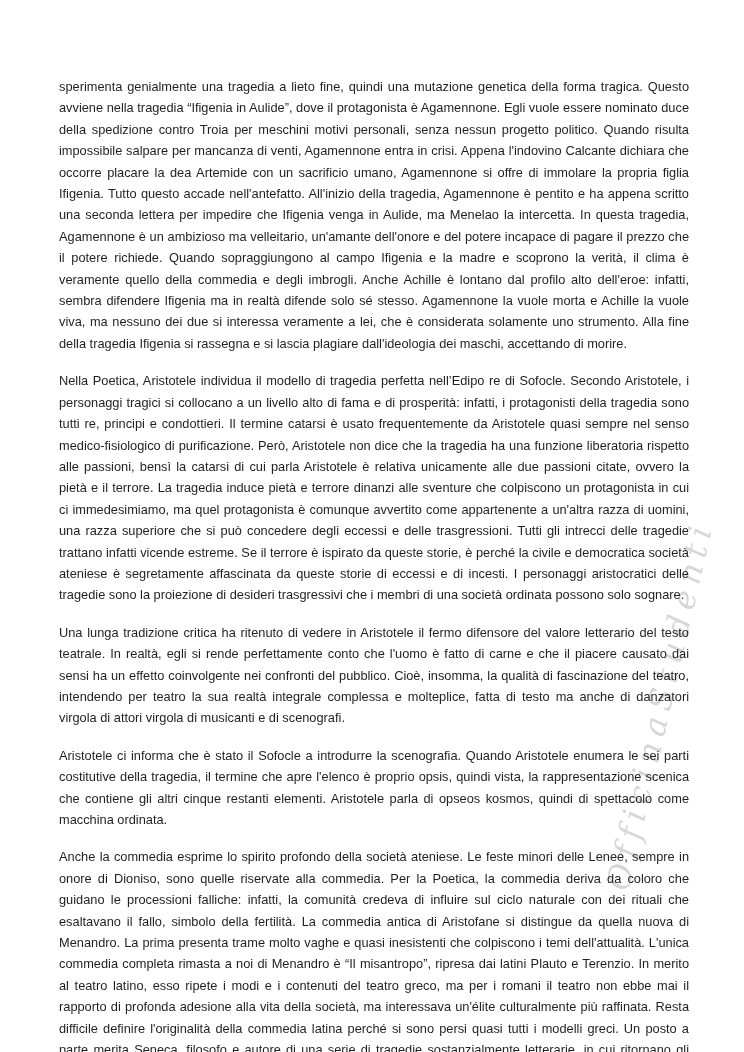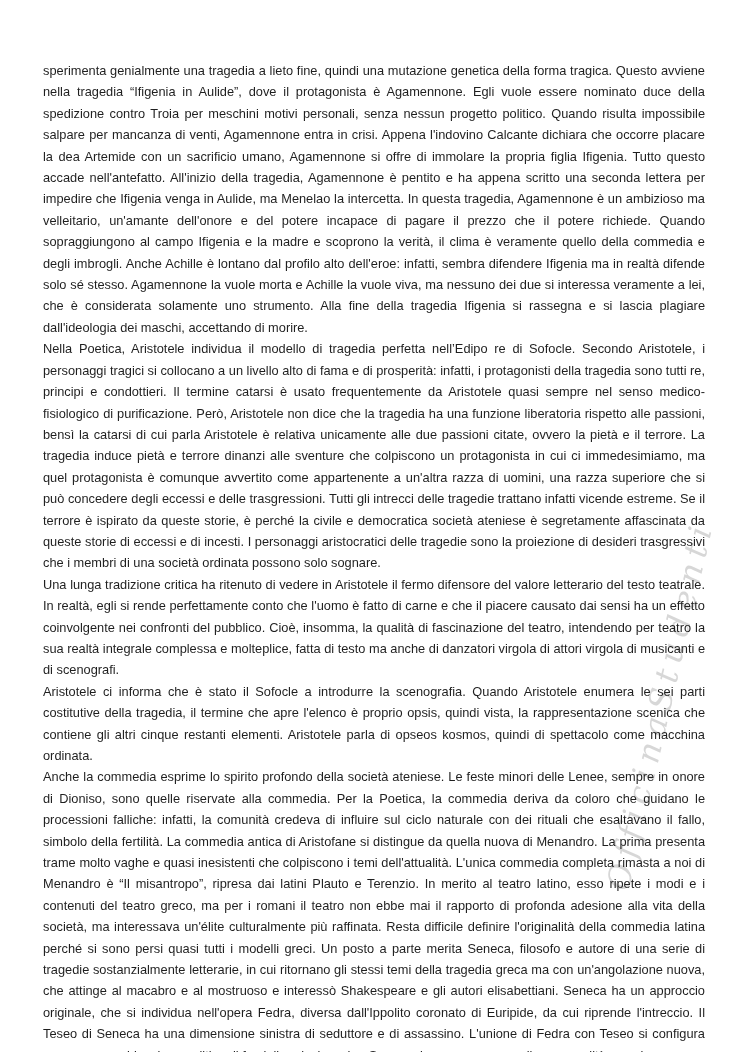--- a/index.html
+++ b/index.html
@@ -36,21 +36,21 @@
     position: absolute;
     left: 43px;
     top: 60px;
     width: 662px;
     color: #1f1f1f;
     font-size: 12.8px;
     line-height: 21.4px;
     text-align: justify;
   }
   .text-block p {
-    margin: 0;
+    margin: 16px;
     padding: 0;
   }
 </style>
 </head>
 <body>
 
 <div class="page">
   <div class="watermark">OfficinaStudenti</div>
 
   <div class="text-block">

